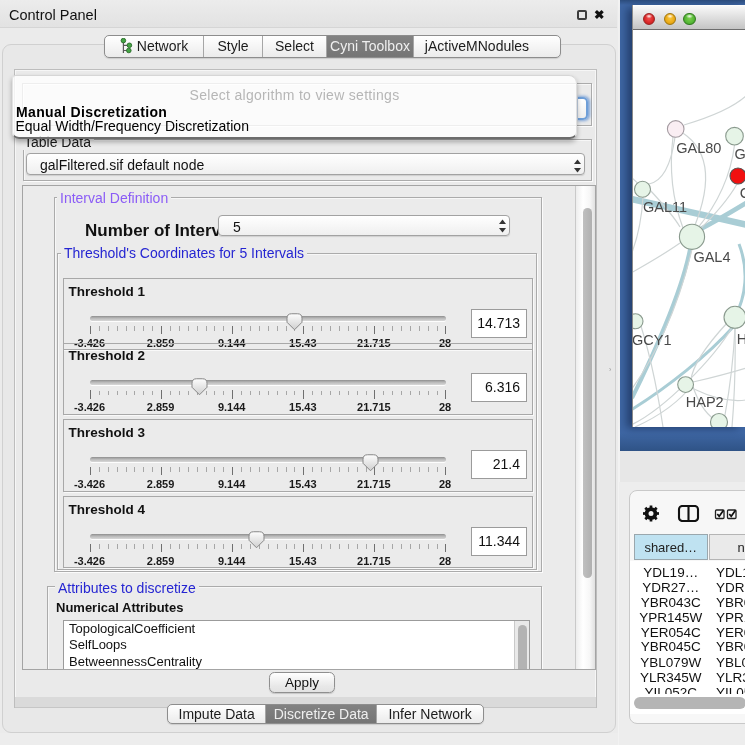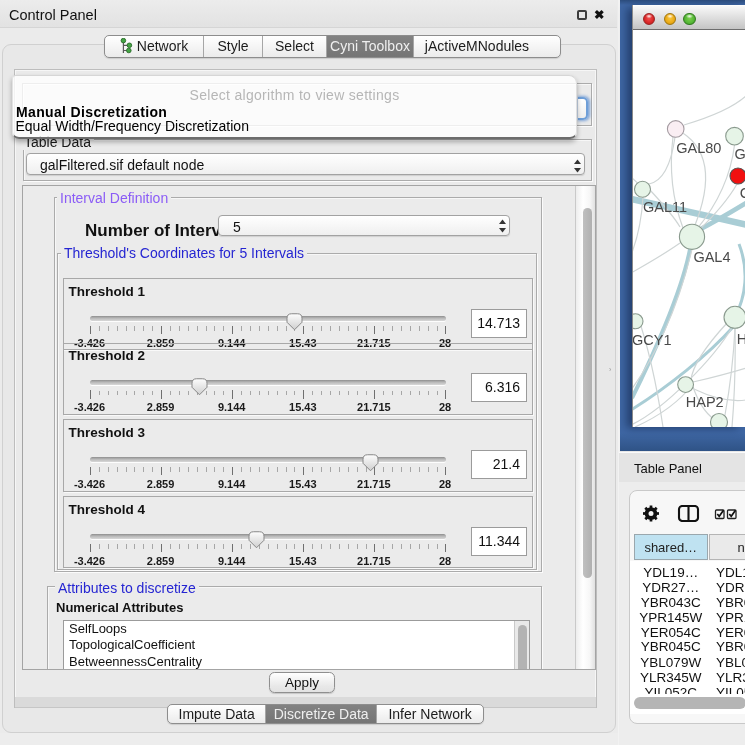--- a/index.html
+++ b/index.html
@@ -142,23 +142,20 @@
         <text x="103.7" y="314">H</text>
         <text x="52.8" y="377">HAP2</text>
       </g>
     </svg>
     <div class="abs" id="nettitle">
       <div class="light" style="left:9.5px;background:radial-gradient(ellipse 60% 40% at 50% 22%,rgba(255,255,255,0.95),rgba(255,255,255,0) 55%),radial-gradient(circle at 50% 45%,#f25050,#d82626 60%,#a81d1d);border:0.5px solid #9a2424;"></div>
       <div class="light" style="left:30.5px;background:radial-gradient(ellipse 60% 40% at 50% 22%,rgba(255,255,255,0.95),rgba(255,255,255,0) 55%),radial-gradient(circle at 50% 45%,#f8c63e,#eaa915 60%,#b6830d);border:0.5px solid #a0770f;"></div>
       <div class="light" style="left:50px;background:radial-gradient(ellipse 60% 40% at 50% 22%,rgba(255,255,255,0.95),rgba(255,255,255,0) 55%),radial-gradient(circle at 50% 45%,#7ed04f,#53b634 60%,#2e7d1c);border:0.5px solid #337a20;"></div>
     </div>
   </div>
-  <div class="abs" id="tpbar">
-      <div class="t">Table Panel</div>
-    </div>
   <div class="abs" id="tparea"></div>
   <div class="abs" id="tcard"></div>
 
   <svg class="abs" style="left:643px;top:505px;" width="100" height="17" viewBox="0 0 100 17">
     <g fill="#111">
       <circle cx="8" cy="8.5" r="4.4" fill="none" stroke="#111" stroke-width="3.8"></circle>
       <g stroke="#111" stroke-width="2.7">
         <line x1="8" y1="0.5" x2="8" y2="3.5"></line>
           <line x1="8" y1="13.5" x2="8" y2="16.5"></line>
         <line x1="0" y1="8.5" x2="3" y2="8.5"></line>
@@ -348,22 +345,22 @@
       <svg class="thumb" style="left:193px;" width="17" height="18" viewBox="0 0 17 18">
         <path d="M1,6 Q1,1.5 5.5,1.5 H11.5 Q16,1.5 16,6 V10 L8.5,17.5 L1,10 Z" fill="url(#tg)" stroke="#878787" stroke-width="1"></path>
       </svg>
       <div class="vbox">11.344</div>
     </div>
 
     <div class="abs grp" style="left:24px;top:399.5px;width:495px;height:105px;"></div>
     <div class="gtitle" style="left:32px;top:393.5px;color:#2525d2;">Attributes to discretize</div>
     <div class="abs" style="left:33px;top:413.5px;font-weight:bold;font-size:13px;color:#111;">Numerical Attributes</div>
     <div class="abs" id="attlist">
+      <div>TopologicalCoefficient</div>
       <div>SelfLoops</div>
-      <div>TopologicalCoefficient</div>
       <div>BetweennessCentrality</div>
       <div id="attsb">
           <div class="th"></div>
         </div>
     </div>
 
     <div class="abs" id="vsb">
         <div class="th"></div>
       </div>
   </div>

